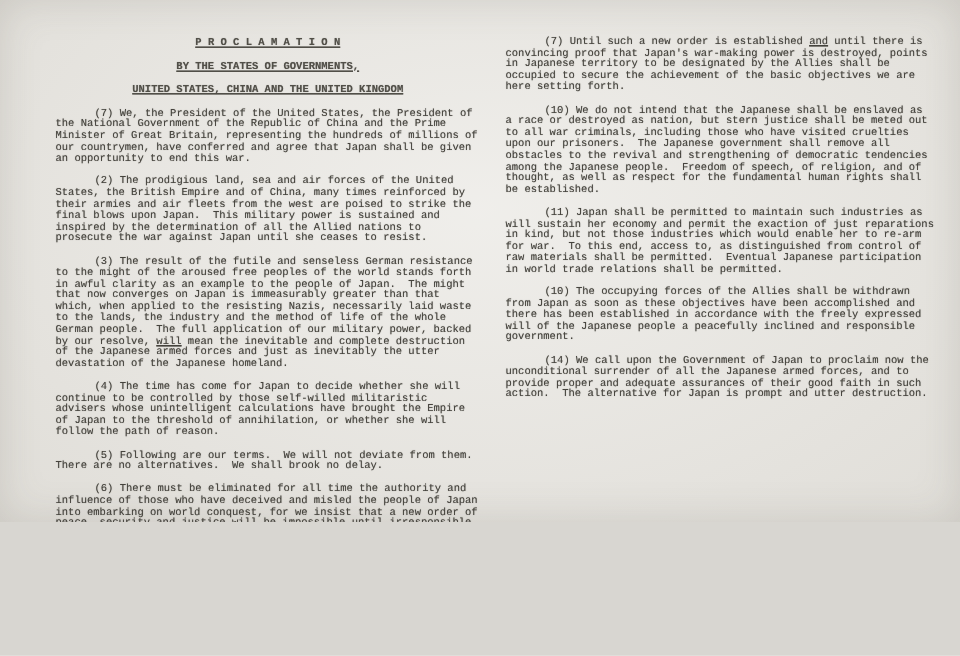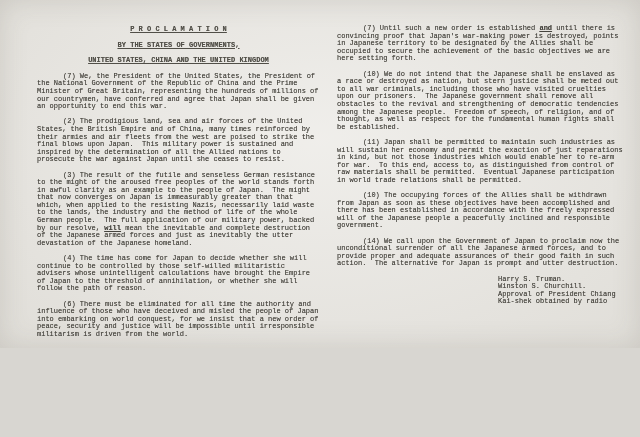--- a/index.html
+++ b/index.html
@@ -33,21 +33,21 @@
     margin: 0 0 8px 0;
     font-weight: bold;
     color: #514f48;
     white-space: pre;
   }
   .doc-par {
     margin: 0 0 7.6px 0;
     text-indent: 26px;
     white-space: pre-wrap;
   }
-  .doc-par u { text-underline-offset: 1px; font-weight: bold; }
+  .doc-par u { text-underline-offset: 1px; }
   .dateline { margin-top: 3px; }
   .dateline div { white-space: pre; }
   .signatures { margin-left: 161px; margin-top: 1px; }
   .signatures div { white-space: pre; }
   .pageno {
     position: absolute;
     color: #55534c;
   }
   .pageno-left  { left: 141px; top: 416px; font-style: italic; }
   .pageno-right { left: 483px; top: 413px; }
@@ -58,33 +58,28 @@
 <div class="page">
 
   <div class="col col-left">
     <div class="heading">P R O C L A M A T I O N</div>
     <div class="heading">BY THE STATES OF GOVERNMENTS,</div>
     <div class="heading">UNITED STATES, CHINA AND THE UNITED KINGDOM</div>
     <p class="doc-par">(7) We, the President of the United States, the President of the National Government of the Republic of China and the Prime Minister of Great Britain, representing the hundreds of millions of our countrymen, have conferred and agree that Japan shall be given an opportunity to end this war.</p>
     <p class="doc-par">(2) The prodigious land, sea and air forces of the United States, the British Empire and of China, many times reinforced by their armies and air fleets from the west are poised to strike the final blows upon Japan.  This military power is sustained and inspired by the determination of all the Allied nations to prosecute the war against Japan until she ceases to resist.</p>
     <p class="doc-par">(3) The result of the futile and senseless German resistance to the might of the aroused free peoples of the world stands forth in awful clarity as an example to the people of Japan.  The might that now converges on Japan is immeasurably greater than that which, when applied to the resisting Nazis, necessarily laid waste to the lands, the industry and the method of life of the whole German people.  The full application of our military power, backed by our resolve, <u>will</u> mean the inevitable and complete destruction of the Japanese armed forces and just as inevitably the utter devastation of the Japanese homeland.</p>
     <p class="doc-par">(4) The time has come for Japan to decide whether she will continue to be controlled by those self-willed militaristic advisers whose unintelligent calculations have brought the Empire of Japan to the threshold of annihilation, or whether she will follow the path of reason.</p>
+    <p class="doc-par">(5) Following are our terms.  We will not deviate from them. There are no alternatives.  We shall brook no delay.</p>
     <p class="doc-par">(6) There must be eliminated for all time the authority and influence of those who have deceived and misled the people of Japan into embarking on world conquest, for we insist that a new order of peace, security and justice will be impossible until irresponsible militarism is driven from the world.</p>
   </div>
 
   <div class="col col-right">
     <p class="doc-par">(7) Until such a new order is established <u>and</u> until there is convincing proof that Japan's war-making power is destroyed, points in Japanese territory to be designated by the Allies shall be occupied to secure the achievement of the basic objectives we are here setting forth.</p>
     <p class="doc-par">(10) We do not intend that the Japanese shall be enslaved as a race or destroyed as nation, but stern justice shall be meted out to all war criminals, including those who have visited cruelties upon our prisoners.  The Japanese government shall remove all obstacles to the revival and strengthening of democratic tendencies among the Japanese people.  Freedom of speech, of religion, and of thought, as well as respect for the fundamental human rights shall be established.</p>
     <p class="doc-par">(11) Japan shall be permitted to maintain such industries as will sustain her economy and permit the exaction of just reparations in kind, but not those industries which would enable her to re-arm for war.  To this end, access to, as distinguished from control of raw materials shall be permitted.  Eventual Japanese participation in world trade relations shall be permitted.</p>
     <p class="doc-par">(10) The occupying forces of the Allies shall be withdrawn from Japan as soon as these objectives have been accomplished and there has been established in accordance with the freely expressed will of the Japanese people a peacefully inclined and responsible government.</p>
     <p class="doc-par">(14) We call upon the Government of Japan to proclaim now the unconditional surrender of all the Japanese armed forces, and to provide proper and adequate assurances of their good faith in such action.  The alternative for Japan is prompt and utter destruction.</p>
-    <div class="signatures">
-      <div>Harry S. Truman.</div>
-      <div>Winston S. Churchill.</div>
-      <div>Approval of President Chiang</div>
-      <div>Kai-shek obtained by radio</div>
-    </div>
   </div>
 
   <div class="pageno pageno-left">(C-1)</div>
   <div class="pageno pageno-right">(C-3)</div>
 
 </div>
 
 </body></html>

